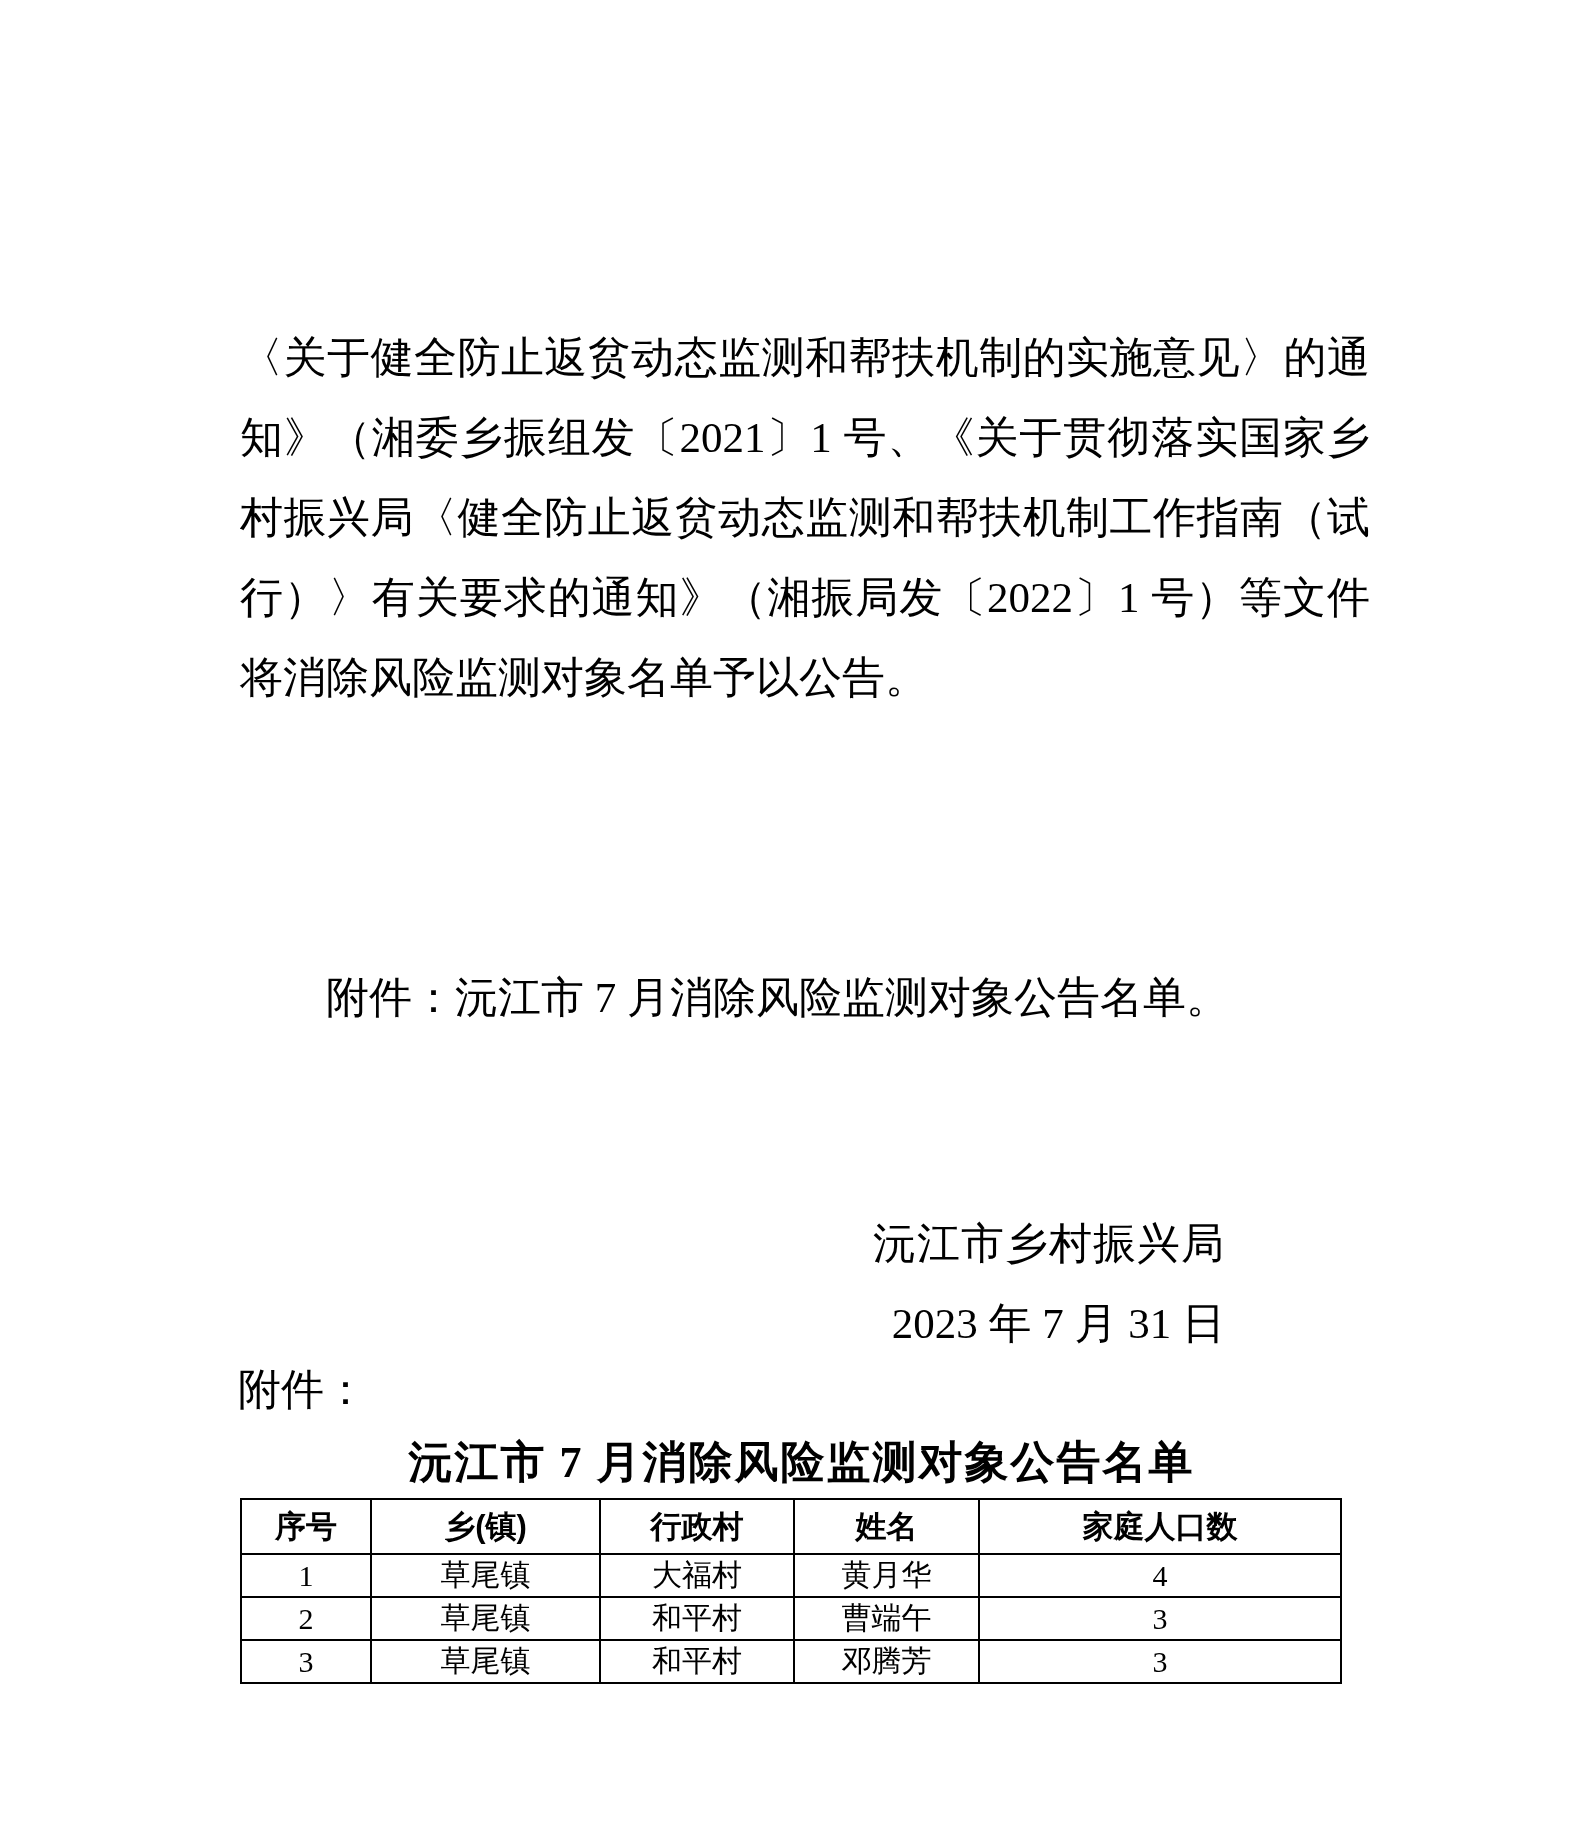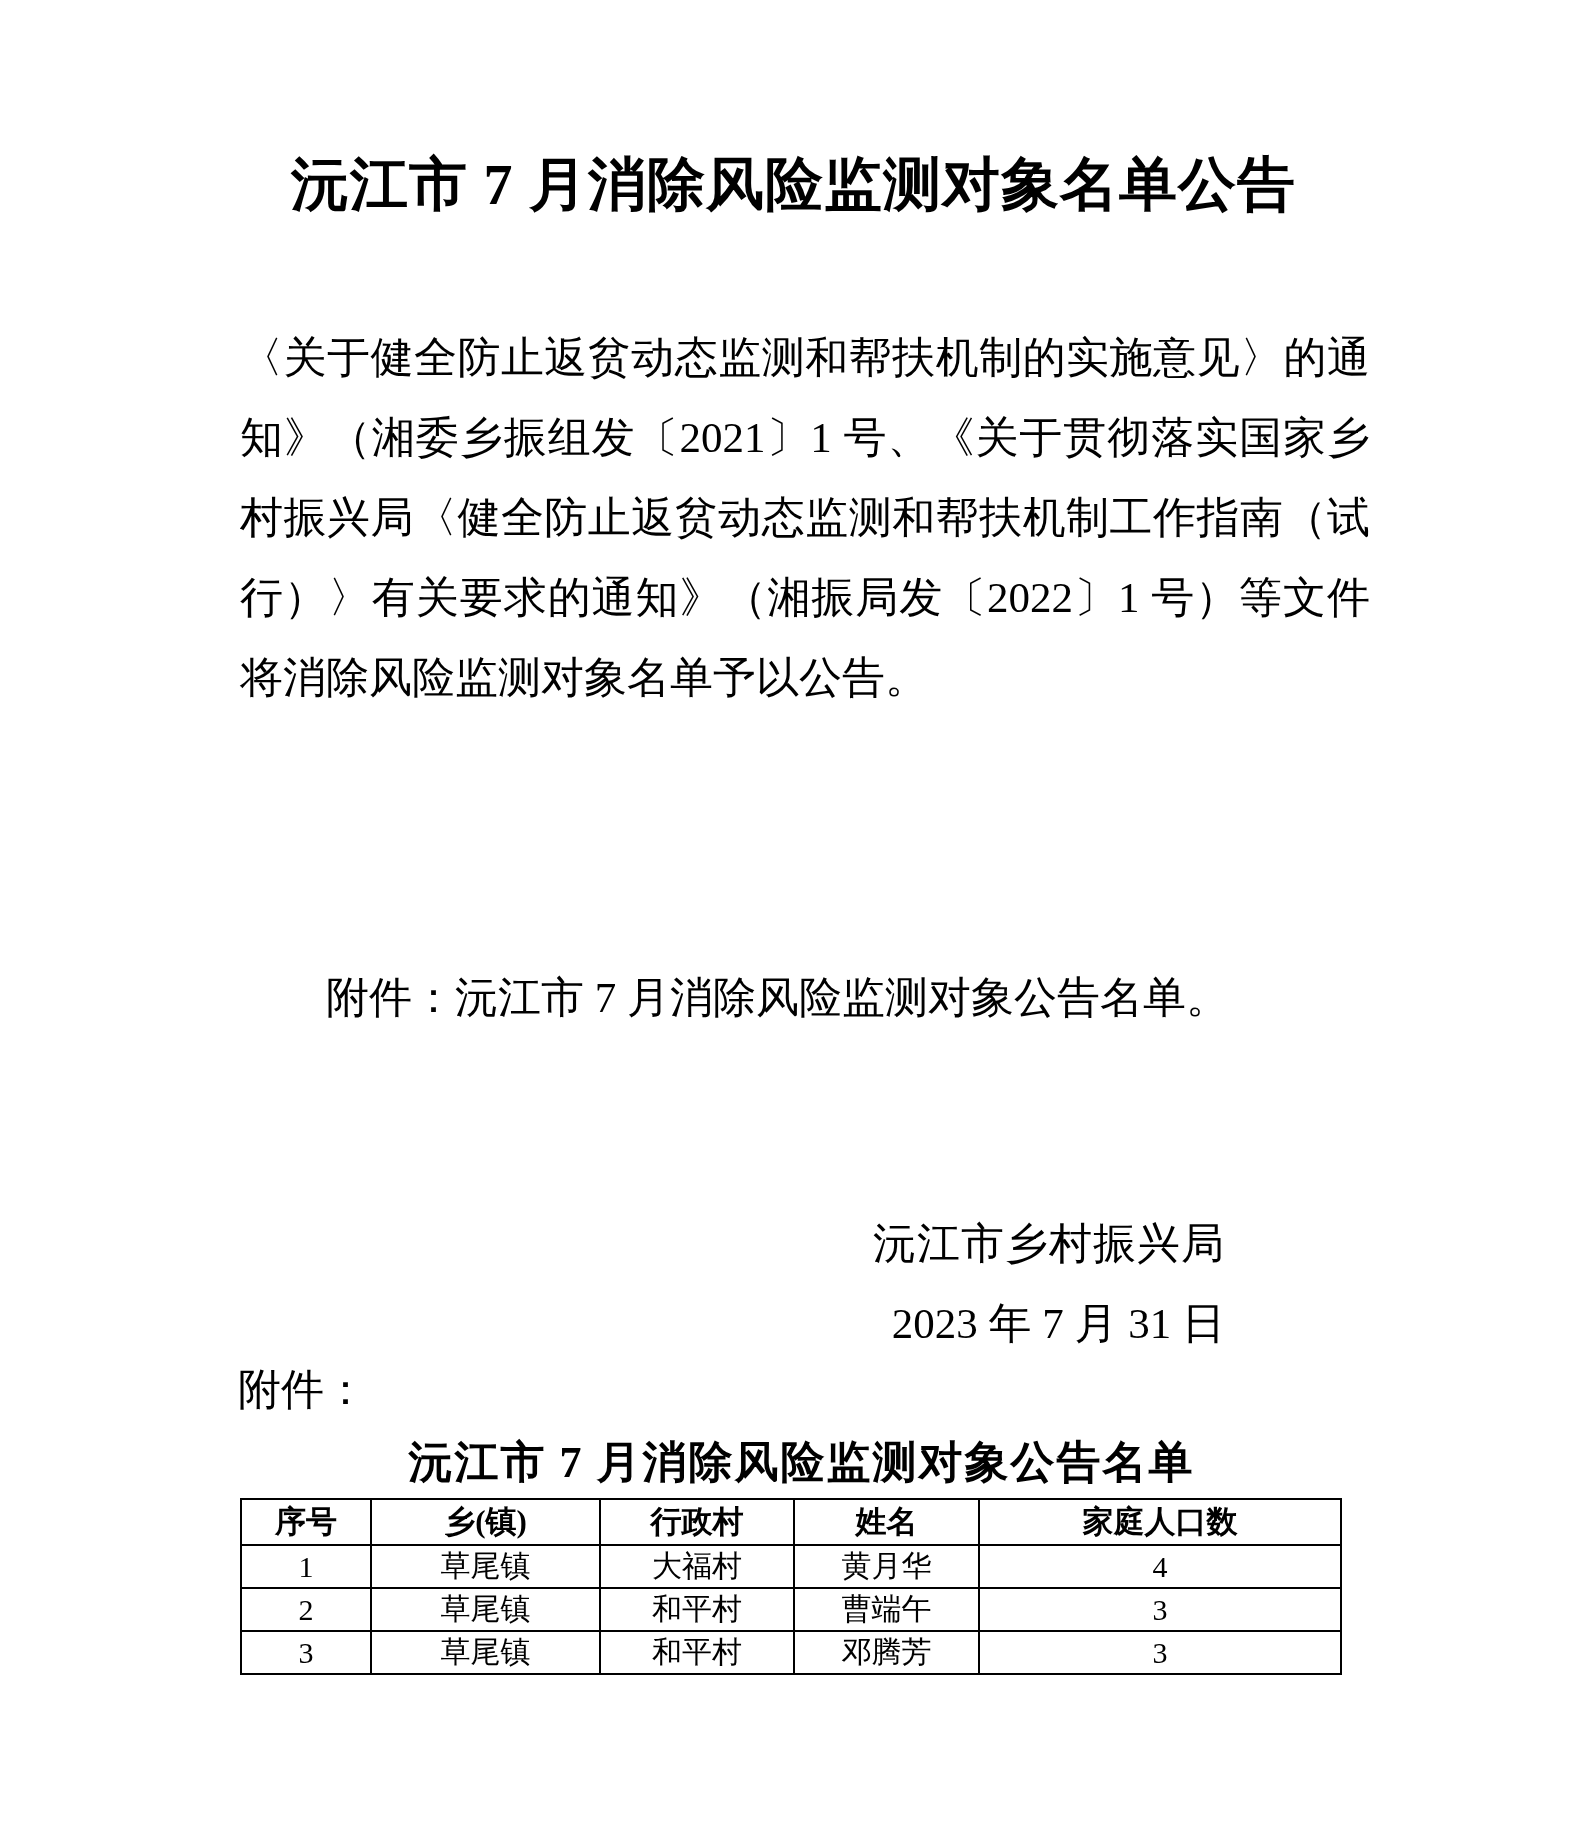--- a/index.html
+++ b/index.html
@@ -71,36 +71,35 @@
     table-layout: fixed;
     background: #ffffff;
   }
   table.roster th, table.roster td {
     border: 2px solid #000000;
     text-align: center; vertical-align: middle;
     padding: 0;
     overflow: hidden;
   }
   table.roster thead th {
-    height: 46px;
+    height: 55px;
     font-size: 31px; font-weight: bold;
-    font-family: Liberation Serif, serif;
+    font-family: Liberation Sans, sans-serif;
   }
   table.roster tbody td {
     height: 41px;
     font-size: 30px; font-weight: normal;
     font-family: "Liberation Serif", "DejaVu Serif", serif;
   }
 </style>
 </head>
 <body>
 
 <div class="page">
 
-  <h1 class="doc-title">沅江市 7 月消除风险监测对象名单公告</h1>
 
   <div class="body-text" id="body-text">
       <div class="body-line">〈关于健全防止返贫动态监测和帮扶机制的实施意见〉的通</div>
       <div class="body-line">知》（湘委乡振组发〔2021〕1 号、《关于贯彻落实国家乡</div>
       <div class="body-line">村振兴局〈健全防止返贫动态监测和帮扶机制工作指南（试</div>
       <div class="body-line">行）〉有关要求的通知》（湘振局发〔2022〕1 号）等文件</div>
       <div class="body-line last">将消除风险监测对象名单予以公告。</div>
     </div>
 
   <div class="attach-note">附件：沅江市 7 月消除风险监测对象公告名单。</div>

